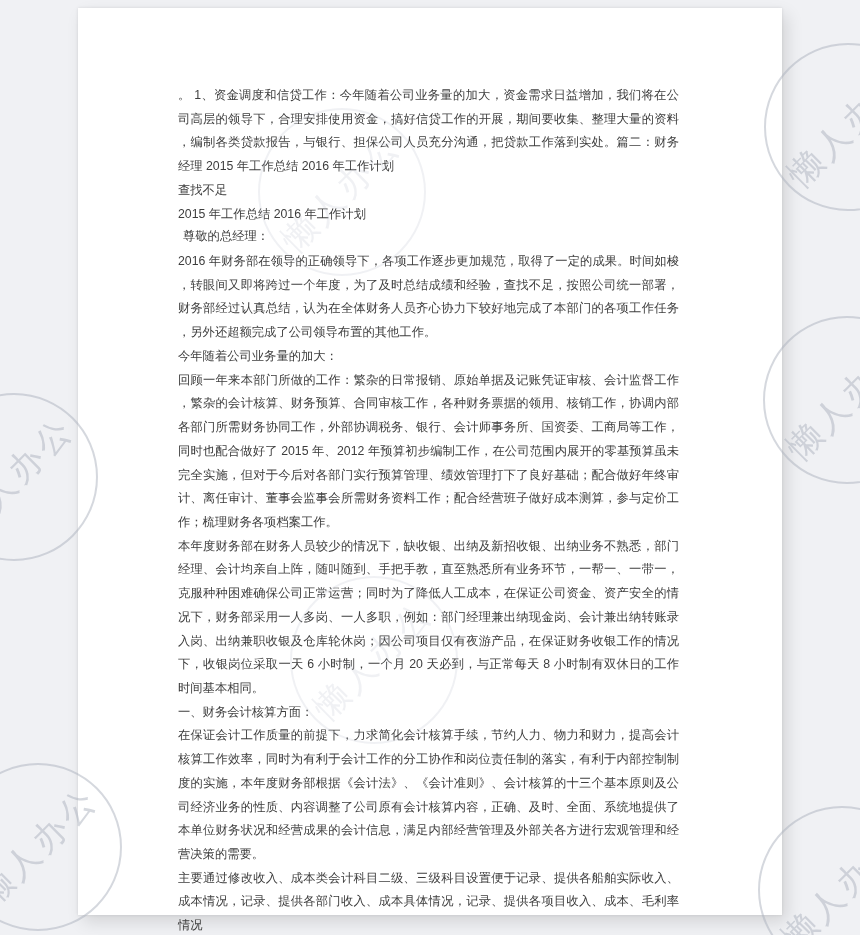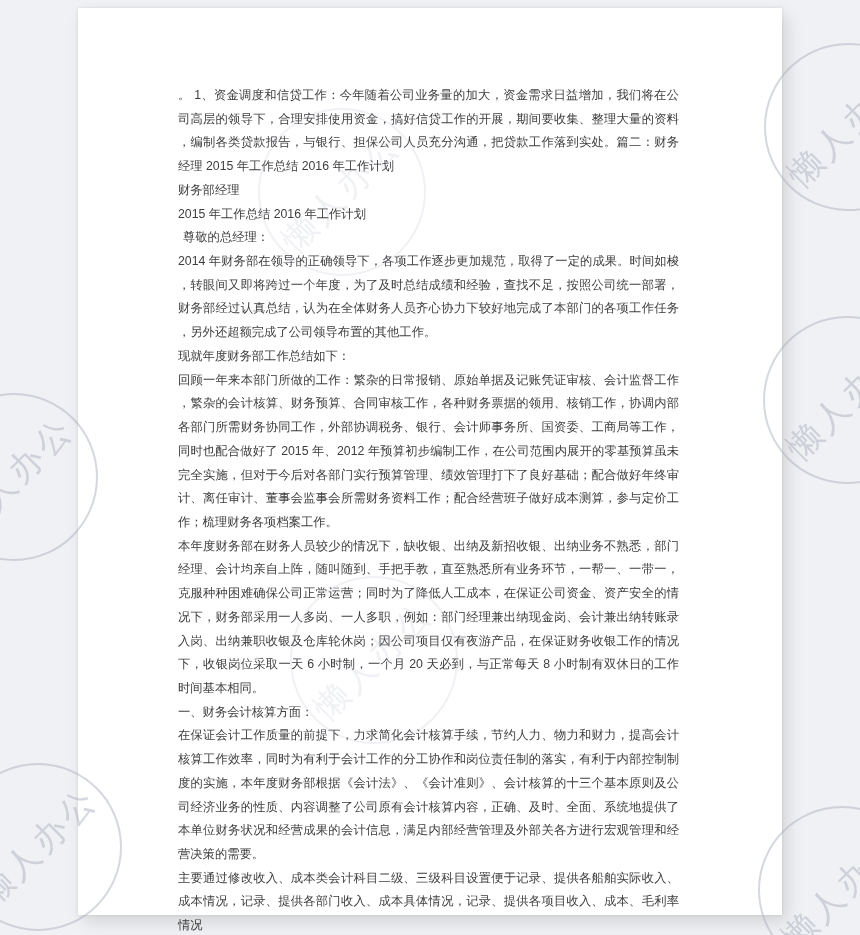--- a/index.html
+++ b/index.html
@@ -34,20 +34,21 @@
     text-align: justify;
     word-break: break-all;
     line-break: anywhere;
   }
   .doc-text p {
     margin: 0;
     padding: 0;
   }
   .doc-text p.indent {
     text-indent: 5px;
+    font-family: Liberation Mono, monospace;
   }
   .wm {
     position: absolute;
     width: 164px;
     height: 164px;
     margin-left: -82px;
     margin-top: -82px;
     border-radius: 50%;
     border: 2px solid;
     display: flex;
@@ -62,25 +63,25 @@
     user-select: none;
   }
 </style>
 </head>
 <body style="background: rgb(240, 241, 244);">
 
 <div class="doc-page" style="background: rgb(255, 255, 255);">
   <div class="doc-text" style="color: rgb(61, 61, 61);">
 
   <p>。 1、资金调度和信贷工作：今年随着公司业务量的加大，资金需求日益增加，我们将在公司高层的领导下，合理安排使用资金，搞好信贷工作的开展，期间要收集、整理大量的资料，编制各类贷款报告，与银行、担保公司人员充分沟通，把贷款工作落到实处。篇二：财务经理 2015 年工作总结 2016 年工作计划</p>
-      <p>财务部经理</p>
+      <p>查找不足</p>
       <p>2015 年工作总结 2016 年工作计划</p>
       <p class="indent">尊敬的总经理：</p>
-      <p>2014 年财务部在领导的正确领导下，各项工作逐步更加规范，取得了一定的成果。时间如梭，转眼间又即将跨过一个年度，为了及时总结成绩和经验，查找不足，按照公司统一部署，财务部经过认真总结，认为在全体财务人员齐心协力下较好地完成了本部门的各项工作任务，另外还超额完成了公司领导布置的其他工作。</p>
-      <p>现就年度财务部工作总结如下：</p>
+      <p>2016 年财务部在领导的正确领导下，各项工作逐步更加规范，取得了一定的成果。时间如梭，转眼间又即将跨过一个年度，为了及时总结成绩和经验，查找不足，按照公司统一部署，财务部经过认真总结，认为在全体财务人员齐心协力下较好地完成了本部门的各项工作任务，另外还超额完成了公司领导布置的其他工作。</p>
+      <p>今年随着公司业务量的加大：</p>
       <p>回顾一年来本部门所做的工作：繁杂的日常报销、原始单据及记账凭证审核、会计监督工作，繁杂的会计核算、财务预算、合同审核工作，各种财务票据的领用、核销工作，协调内部各部门所需财务协同工作，外部协调税务、银行、会计师事务所、国资委、工商局等工作，同时也配合做好了 2015 年、2012 年预算初步编制工作，在公司范围内展开的零基预算虽未完全实施，但对于今后对各部门实行预算管理、绩效管理打下了良好基础；配合做好年终审计、离任审计、董事会监事会所需财务资料工作；配合经营班子做好成本测算，参与定价工作；梳理财务各项档案工作。</p>
       <p>本年度财务部在财务人员较少的情况下，缺收银、出纳及新招收银、出纳业务不熟悉，部门经理、会计均亲自上阵，随叫随到、手把手教，直至熟悉所有业务环节，一帮一、一带一，克服种种困难确保公司正常运营；同时为了降低人工成本，在保证公司资金、资产安全的情况下，财务部采用一人多岗、一人多职，例如：部门经理兼出纳现金岗、会计兼出纳转账录入岗、出纳兼职收银及仓库轮休岗；因公司项目仅有夜游产品，在保证财务收银工作的情况下，收银岗位采取一天 6 小时制，一个月 20 天必到，与正常每天 8 小时制有双休日的工作时间基本相同。</p>
       <p>一、财务会计核算方面：</p>
       <p>在保证会计工作质量的前提下，力求简化会计核算手续，节约人力、物力和财力，提高会计核算工作效率，同时为有利于会计工作的分工协作和岗位责任制的落实，有利于内部控制制度的实施，本年度财务部根据《会计法》、《会计准则》、会计核算的十三个基本原则及公司经济业务的性质、内容调整了公司原有会计核算内容，正确、及时、全面、系统地提供了本单位财务状况和经营成果的会计信息，满足内部经营管理及外部关各方进行宏观管理和经营决策的需要。</p>
       <p>主要通过修改收入、成本类会计科目二级、三级科目设置便于记录、提供各船舶实际收入、成本情况，记录、提供各部门收入、成本具体情况，记录、提供各项目收入、成本、毛利率情况</p>
     </div>
 </div>
 
 <div class="wm wm-inner" style="left: 340px; top: 190px; color: rgba(181, 187, 198, 0.2);">懒人办公</div>
 <div class="wm wm-inner" style="left: 372px; top: 658px; color: rgba(181, 187, 198, 0.2);">懒人办公</div>

